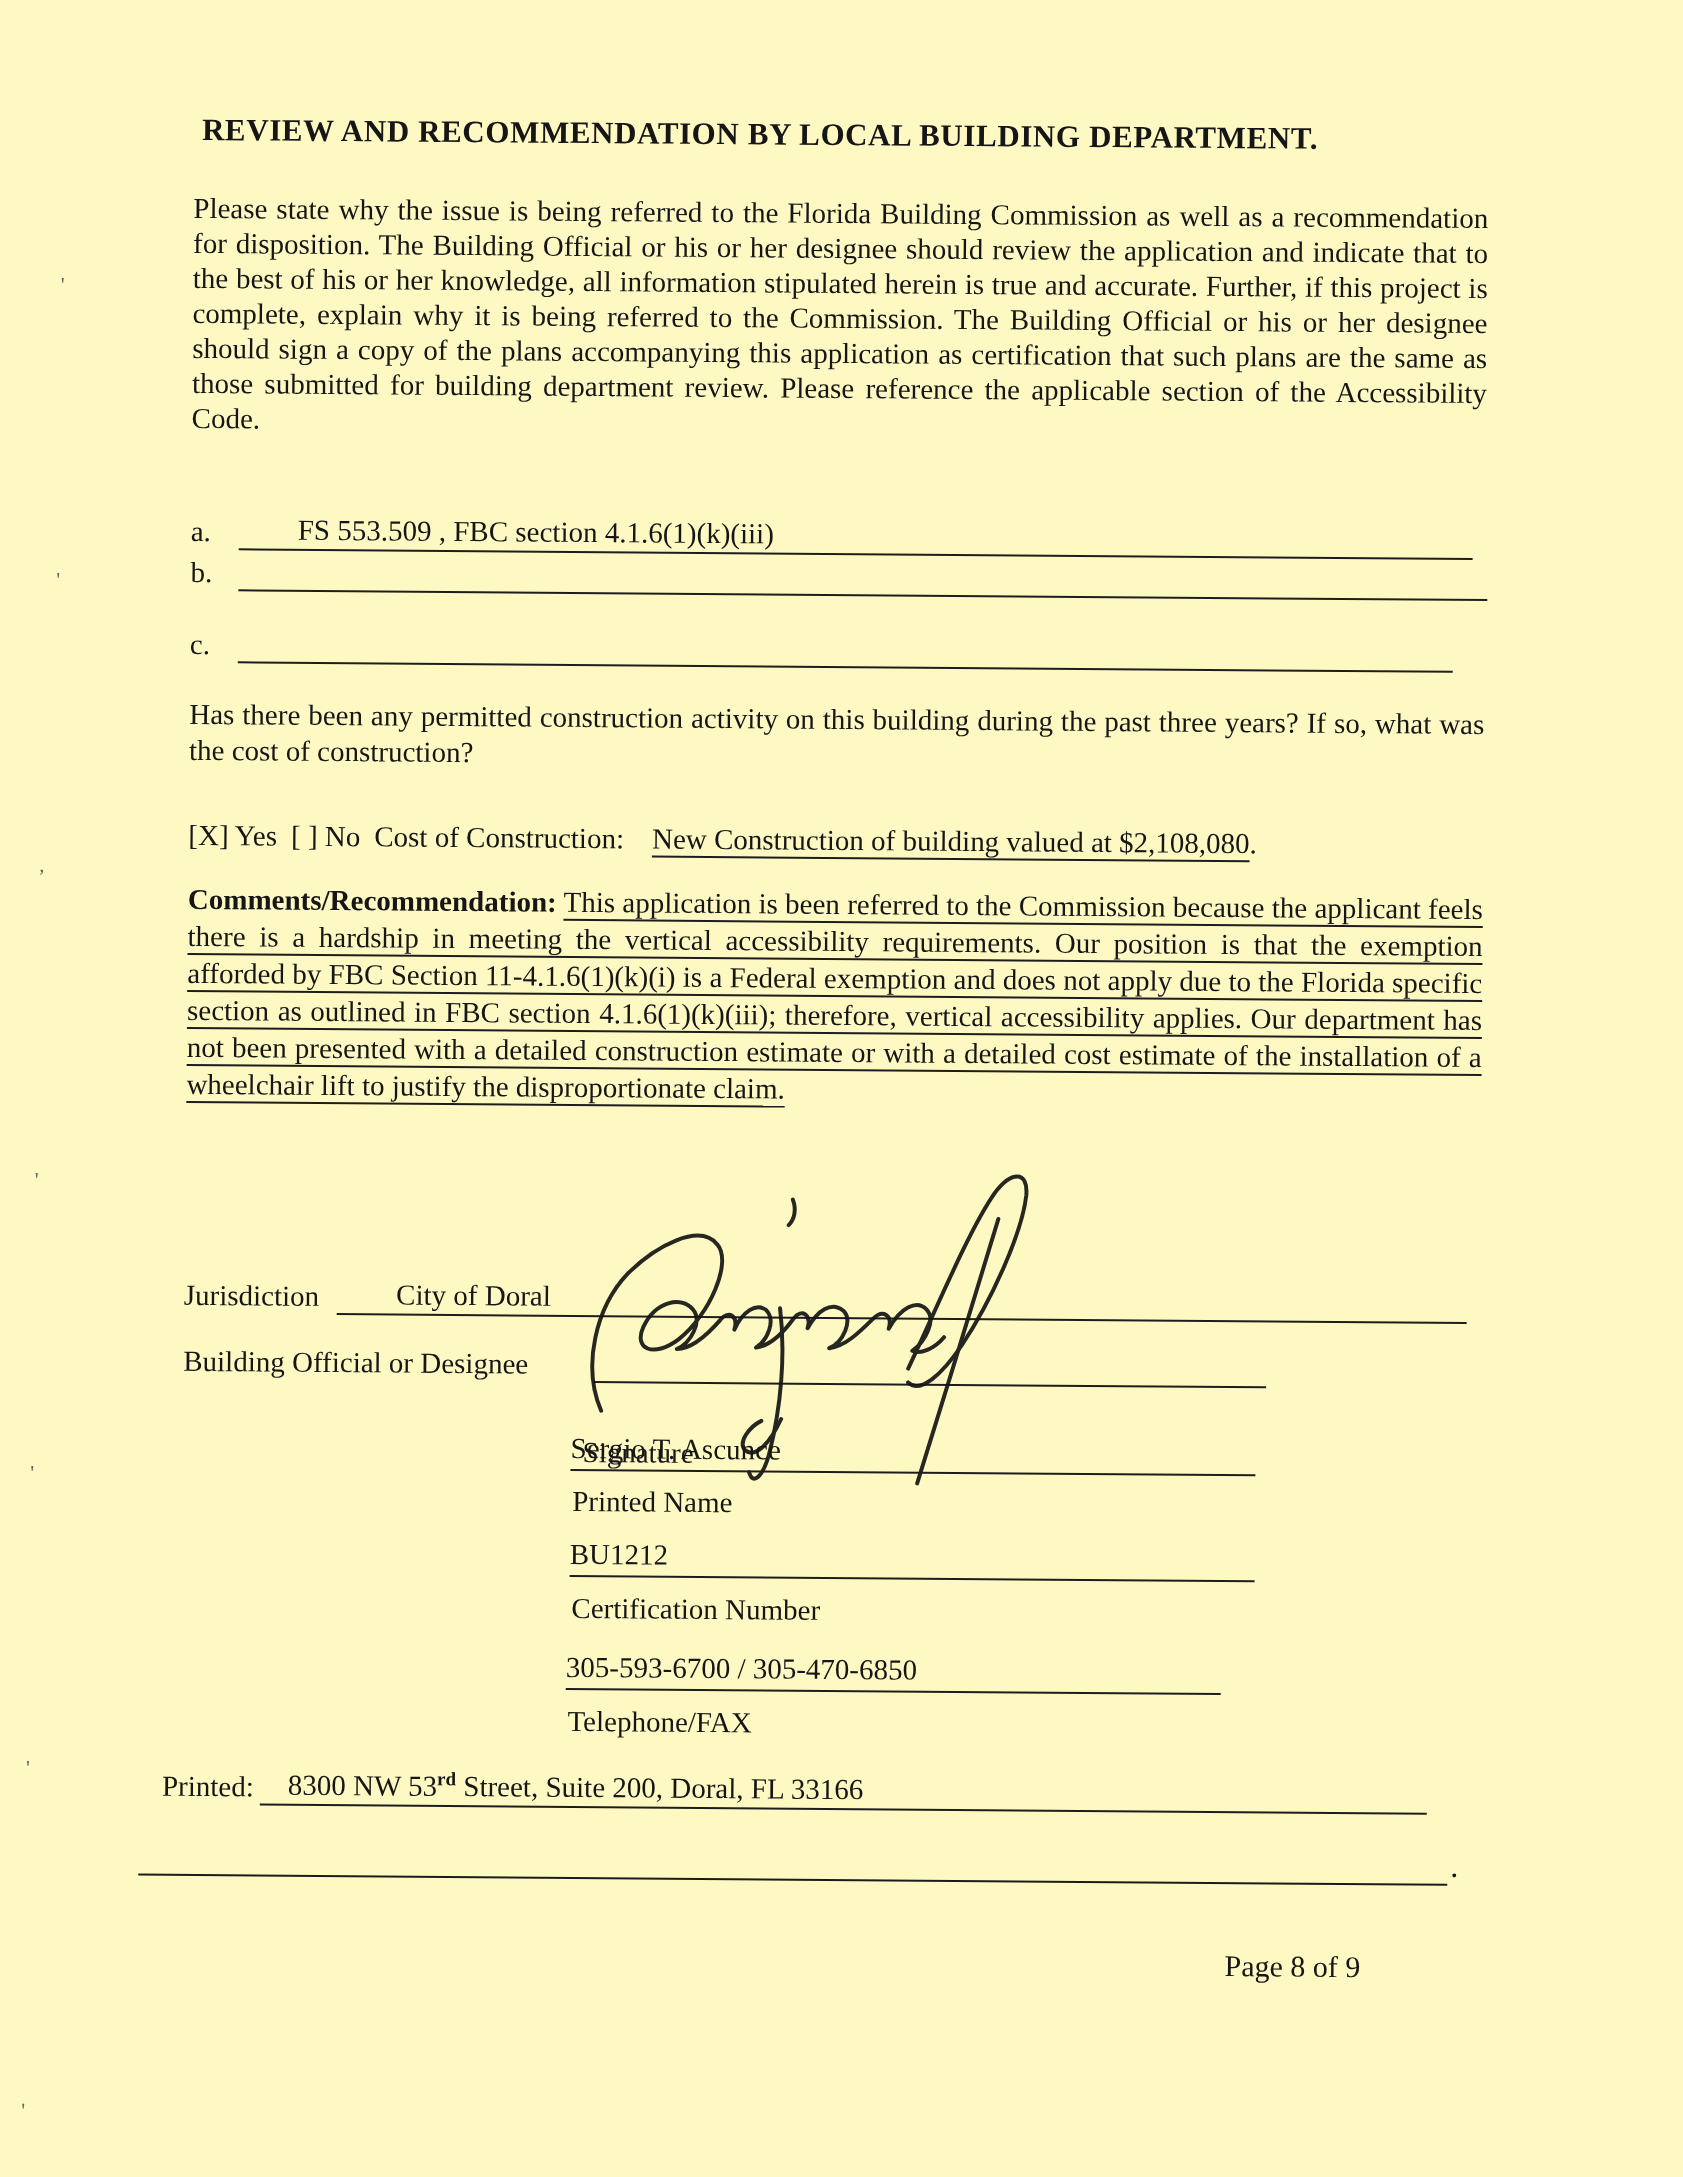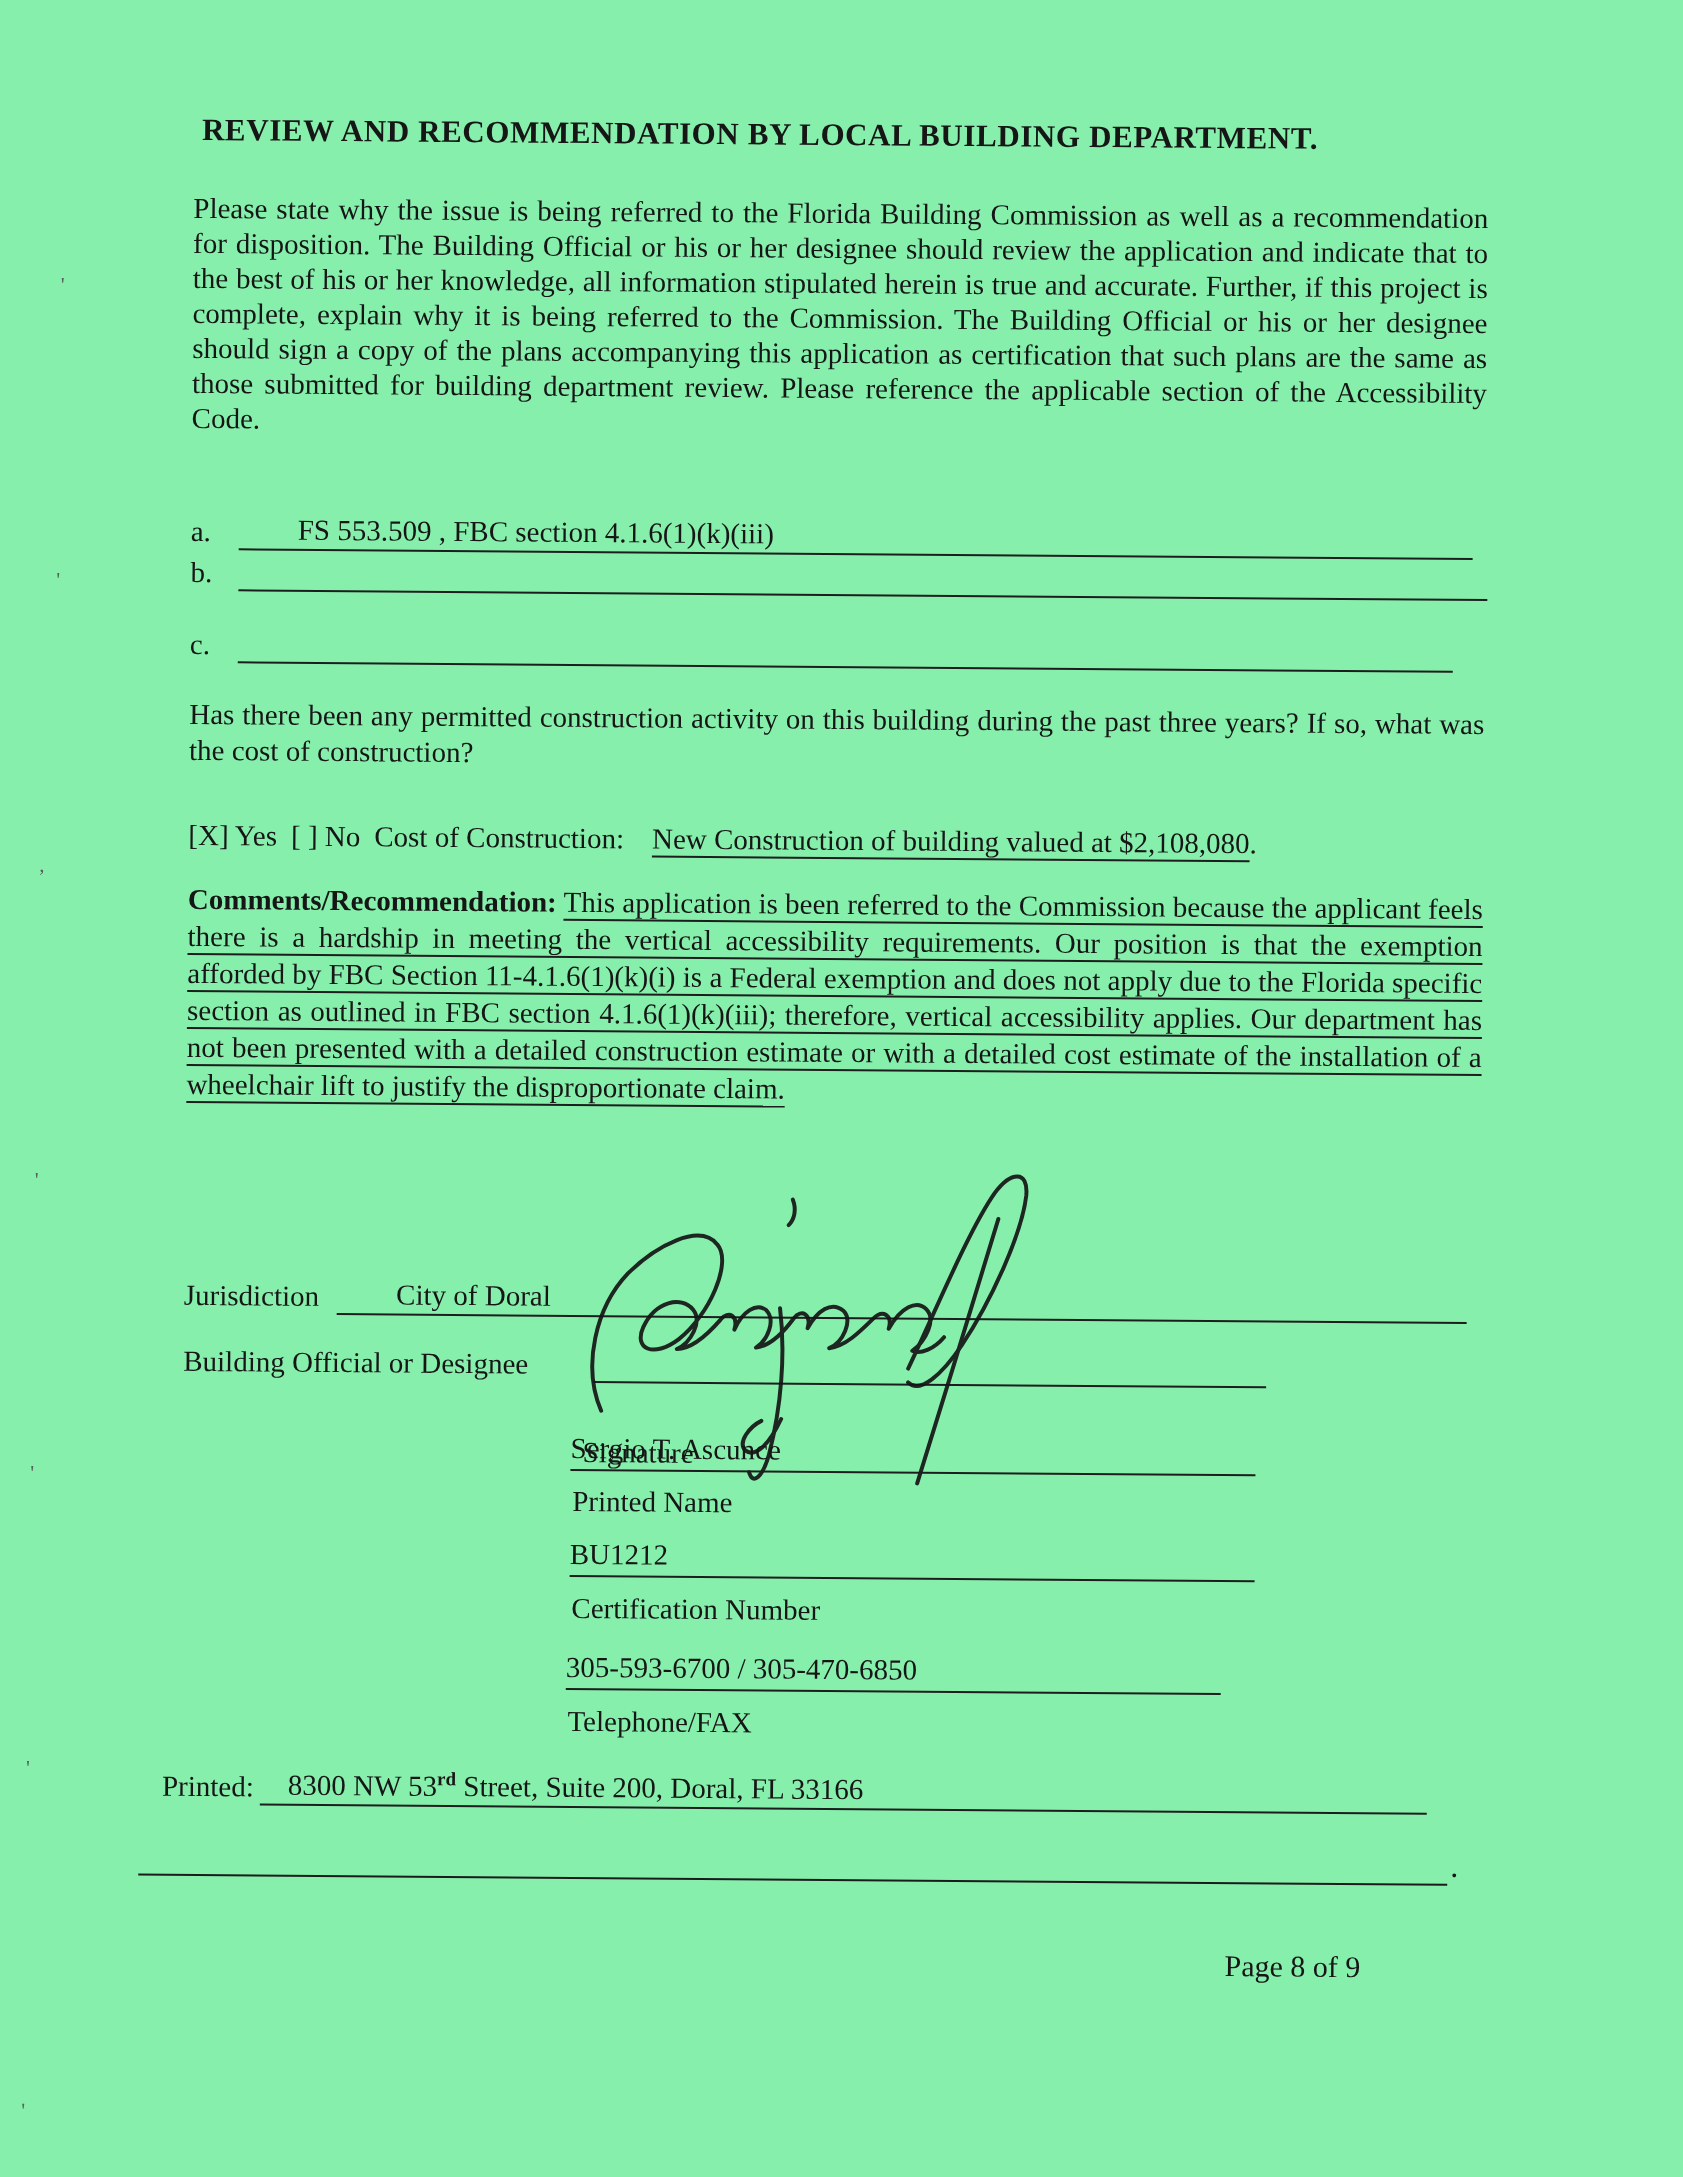--- a/index.html
+++ b/index.html
@@ -1,19 +1,19 @@
 <!DOCTYPE html>
 <html><head>
 <meta charset="utf-8">
 <style>
   html,body{margin:0;padding:0;background:#ffffff;}
   .sheet{
     position:relative;
     width:1683px;height:2177px;
-    background:#86efac;
+    background:#fef9c3;
     overflow:hidden;
     font-family:"Liberation Serif","DejaVu Serif",serif;
     color:#161616;
   }
   .skew{
     position:absolute;inset:0;
     transform:rotate(0.45deg);
     transform-origin:842px 0;
   }
   .abs{position:absolute;}

